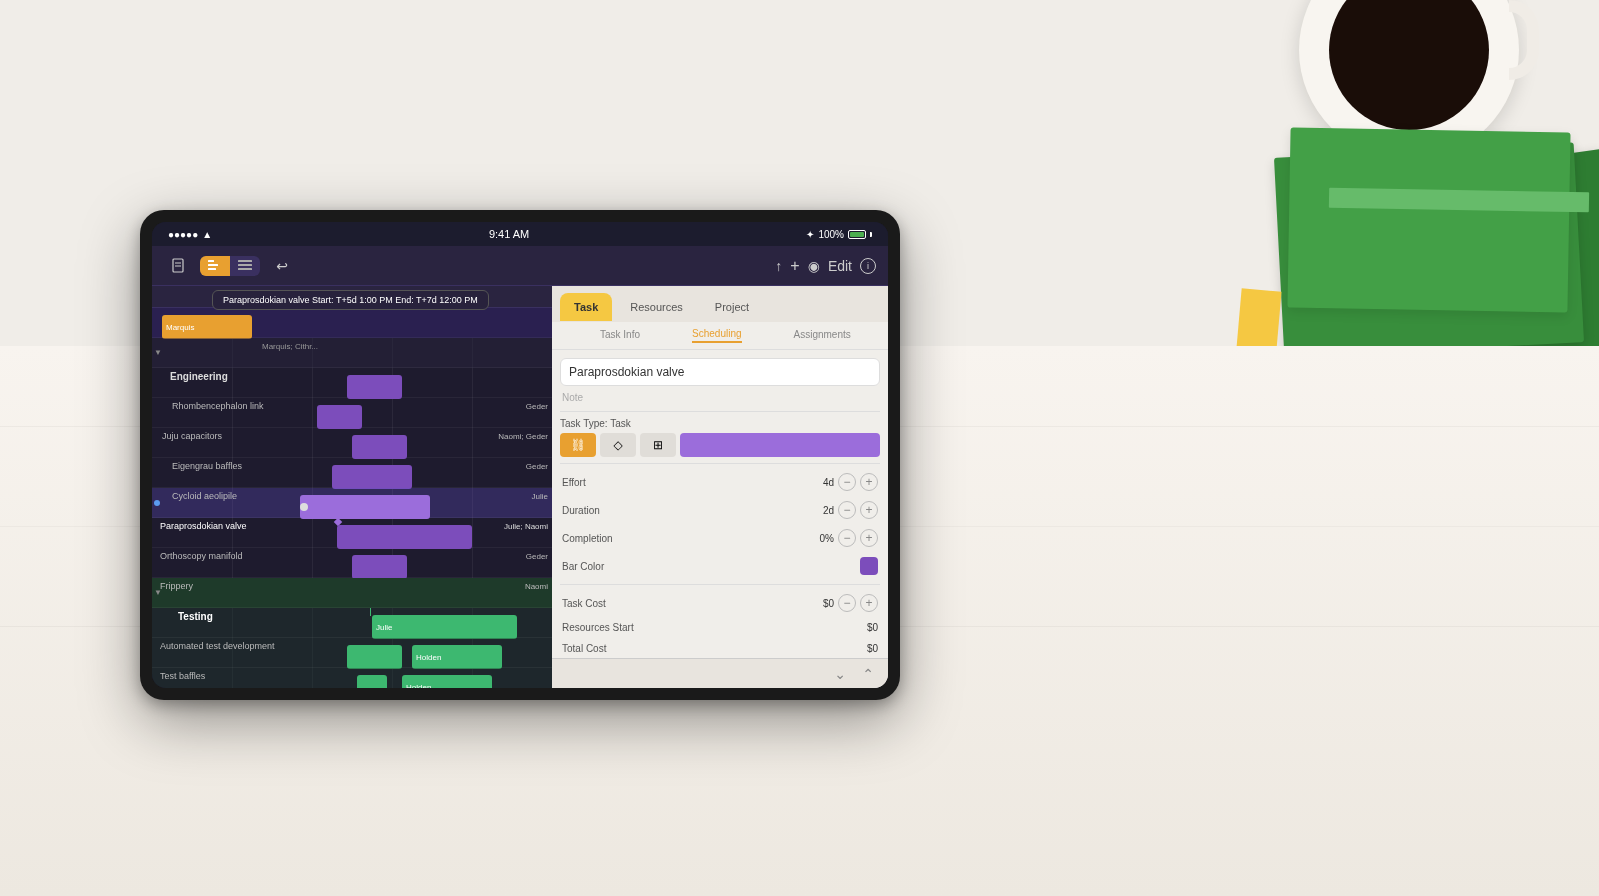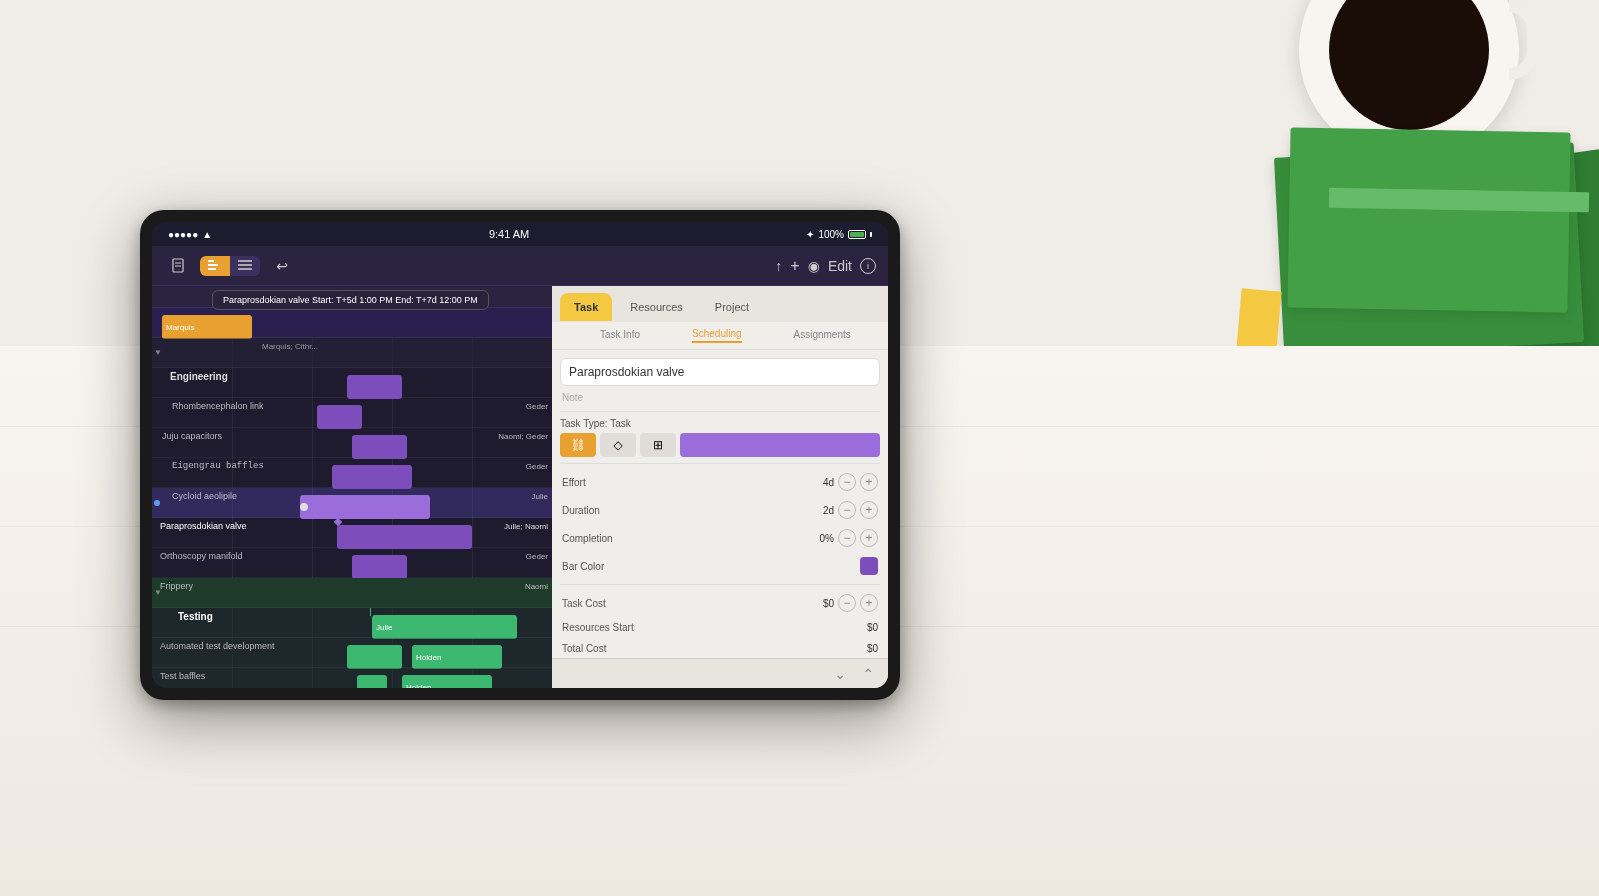--- a/index.html
+++ b/index.html
@@ -620,21 +620,21 @@
             <span class="row-label right" style="color:#bbb; font-size:8px;">Geder</span>
           </div>
 
           <div class="gantt-row">
             <span class="row-label" style="left:10px;">Juju capacitors</span>
             <div class="bar bar-purple" style="left:165px; width:45px;"></div>
             <span class="row-label right" style="color:#bbb; font-size:8px;">Naomi; Geder</span>
           </div>
 
           <div class="gantt-row">
-            <span class="row-label" style="left:20px;font-family:Liberation Mono, monospace;">Eigengrau baffles</span>
+            <span class="row-label" style="left:20px;">Eigengrau baffles</span>
             <div class="bar bar-purple" style="left:200px; width:55px;"></div>
             <span class="row-label right" style="color:#bbb; font-size:8px;">Geder</span>
           </div>
 
           <div class="gantt-row">
             <span class="row-label" style="left:20px;">Cycloid aeolipile</span>
             <div class="bar bar-purple" style="left:180px; width:80px;"></div>
             <span class="row-label right" style="color:#bbb; font-size:8px;">Julie</span>
           </div>
 

